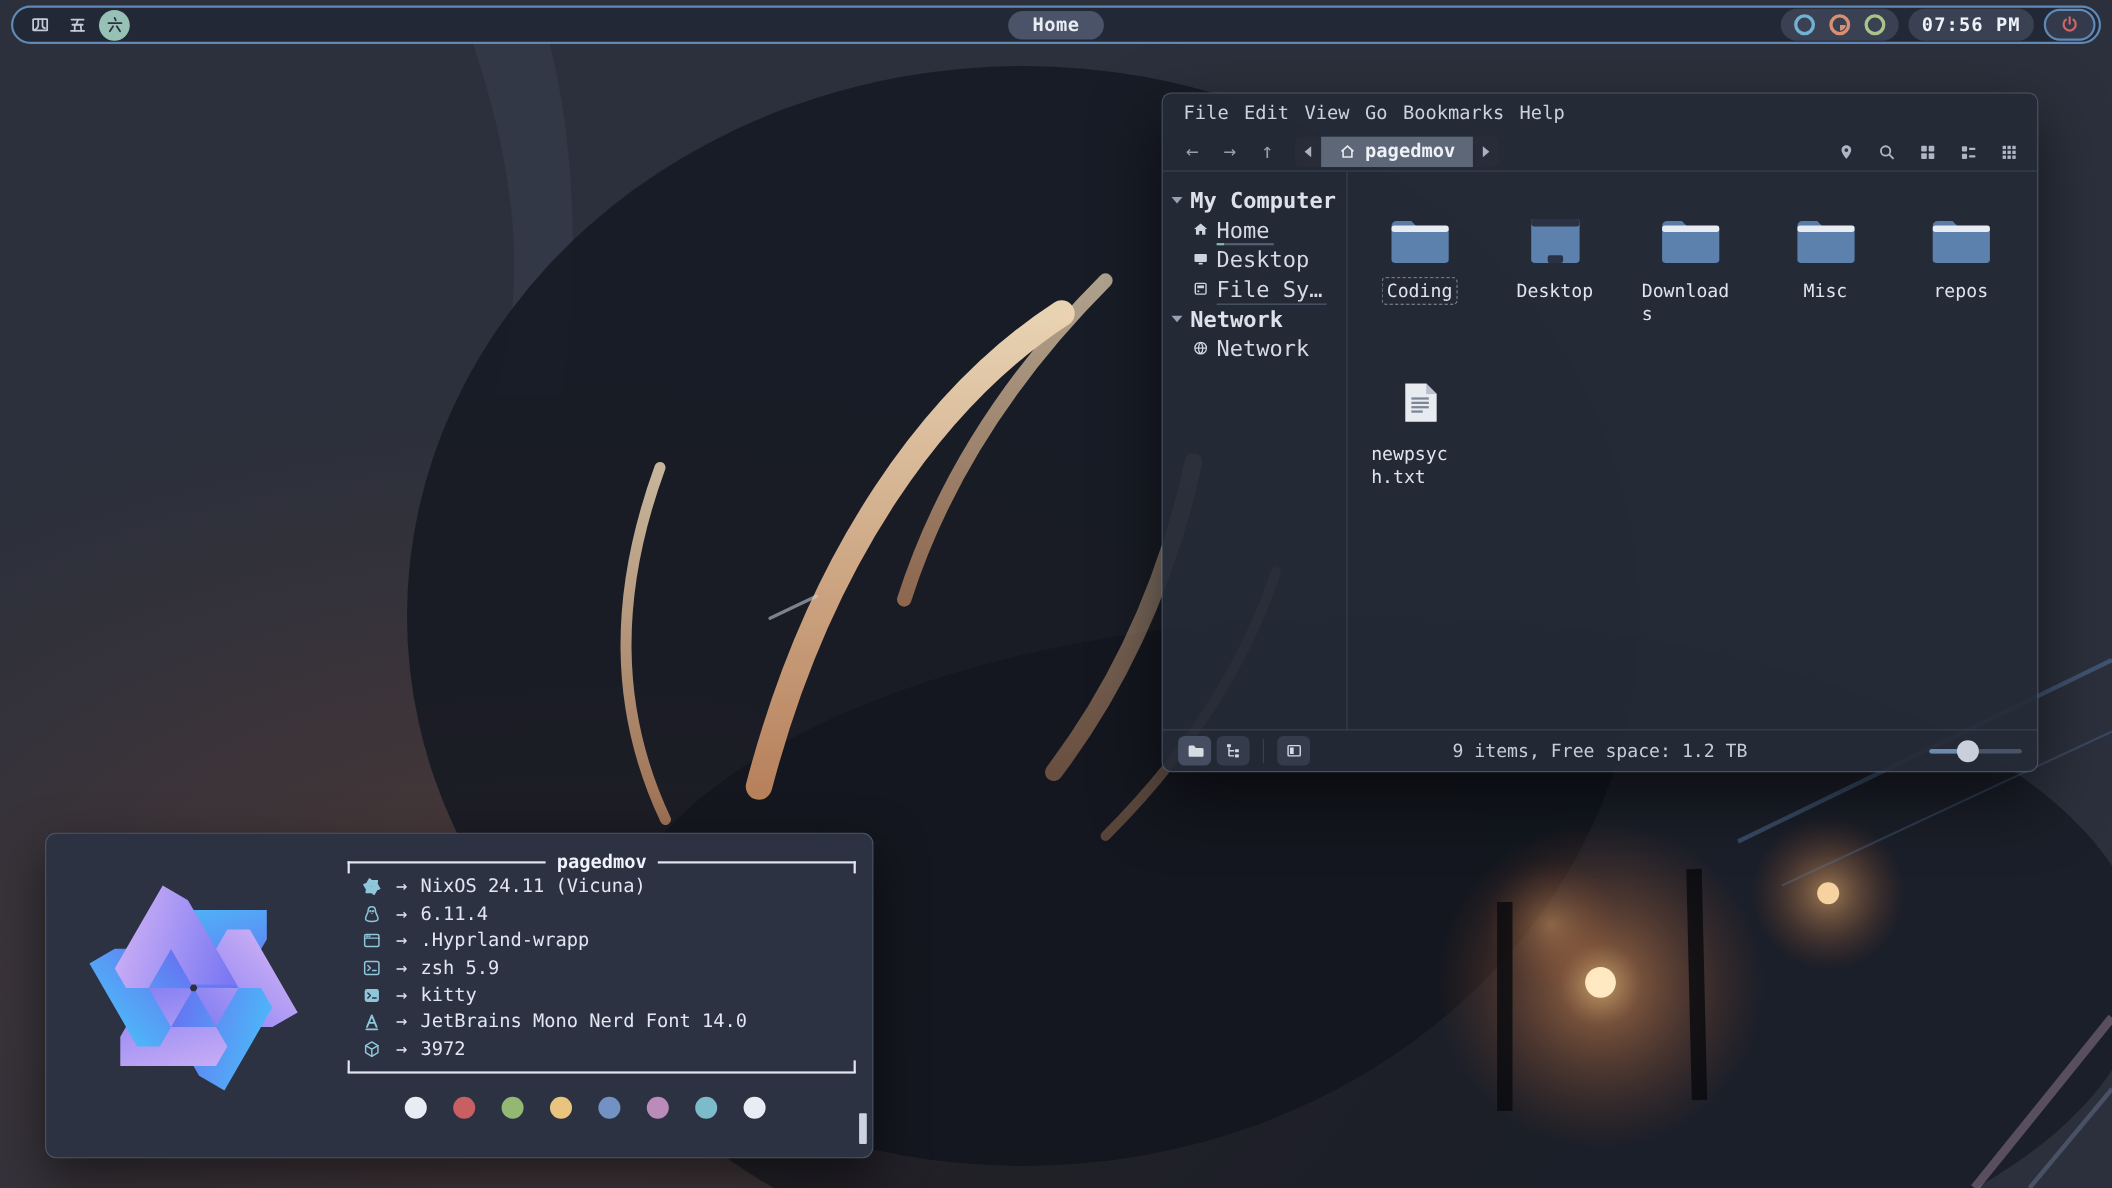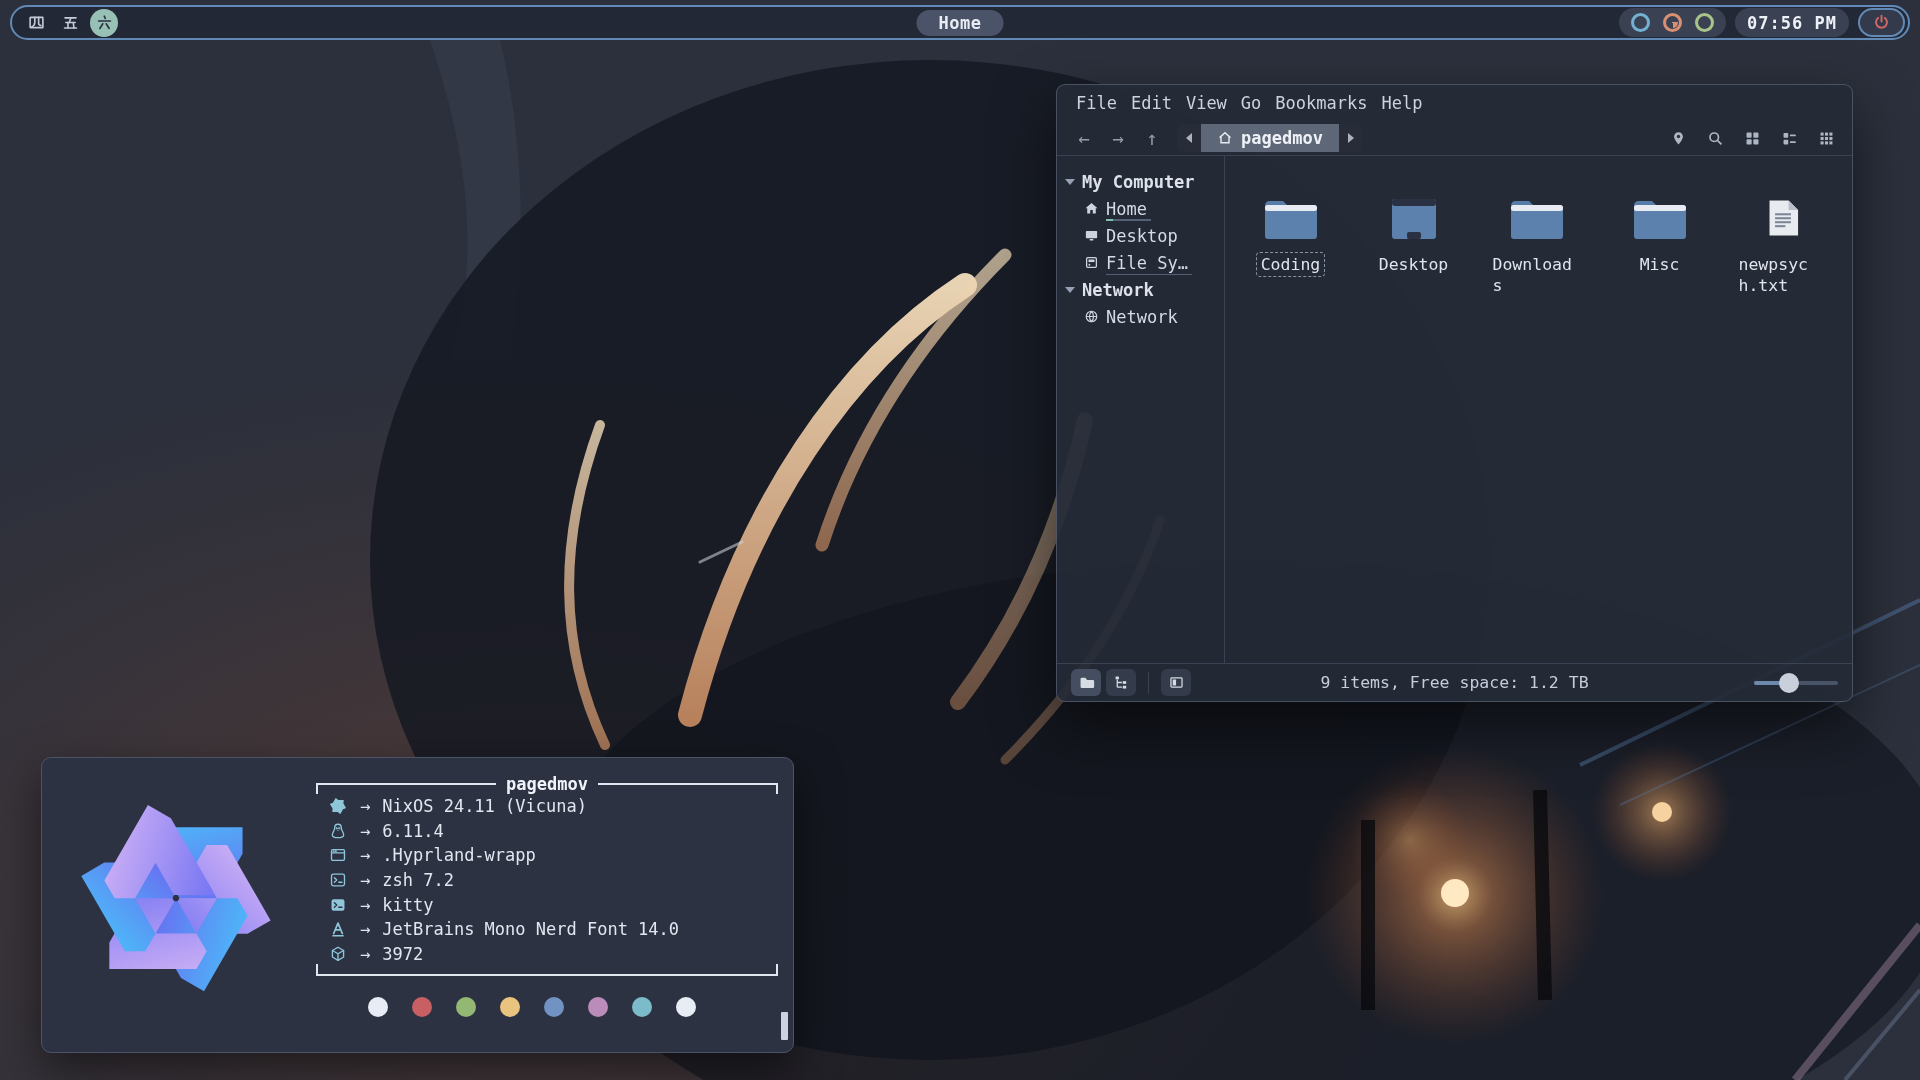--- a/index.html
+++ b/index.html
@@ -51,21 +51,21 @@
            border-right:6px solid #aab2c2; }
   .tri-r { width:0; height:0; border-top:5px solid transparent; border-bottom:5px solid transparent;
            border-left:6px solid #aab2c2; }
   .crumb-seg { background:#5e6778; height:100%; display:flex; align-items:center; gap:8px;
                padding:0 16px; color:#eef1f6; font-size:17px; font-weight:bold; }
   .crumb-seg svg { width:16px; height:16px; stroke:#e6e9f0; stroke-width:1.8; fill:none; }
   .tool-right { margin-left:auto; display:flex; align-items:center; gap:13px; padding-right:4px; }
   .tool-ico { width:24px; height:24px; display:flex; align-items:center; justify-content:center; }
   .tool-ico svg { width:17px; height:17px; fill:#aeb6c4; stroke:#aeb6c4; }
   .fm-body { flex:1; display:flex; min-height:0; }
-  .fm-sidebar { width:167px; padding-top:12px; font-size:17px; color:#d5dae6; }
+  .fm-sidebar { width:167px; padding-top:12px; font-size:20px; color:#d5dae6; }
   .sb-header { display:flex; align-items:center; gap:7px; height:27px; padding-left:8px;
                font-weight:bold; color:#dde1ea; }
   .sb-tri { width:0; height:0; border-left:5px solid transparent; border-right:5px solid transparent;
             border-top:6px solid #97a1b4; }
   .sb-item { display:flex; align-items:center; gap:7px; height:27px; padding-left:27px; }
   .sb-item svg { width:15px; height:15px; fill:#cdd3df; stroke:#cdd3df; flex:0 0 auto; }
   .sb-label { position:relative; }
   .sb-label.u-accent::after { content:""; position:absolute; left:0; right:-4px; bottom:-2px;
       height:2px; background:linear-gradient(90deg,#7fc0b2 0 7px,#555f75 7px); }
   .sb-label.u-plain::after { content:""; position:absolute; left:0; right:-4px; bottom:-2px;
@@ -378,20 +378,28 @@
       <div class="tile">
         <svg class="big" viewBox="0 0 58 48">
           <path d="M3 12 q0-5 5-5 h13 l6 6 h-24 z" fill="#587ca8"></path>
           <rect x="3" y="13" width="52" height="32" rx="3" fill="#5d81ad"></rect>
           <rect x="3" y="11" width="52" height="6" rx="2.5" fill="#e8ebf1"></rect>
         </svg>
         <span class="tlabel">Misc</span>
       </div>
 
 
+      <div class="tile">
+        <svg class="big" viewBox="0 0 58 48">
+          <path d="M3 12 q0-5 5-5 h13 l6 6 h-24 z" fill="#587ca8"></path>
+          <rect x="3" y="13" width="52" height="32" rx="3" fill="#5d81ad"></rect>
+          <rect x="3" y="11" width="52" height="6" rx="2.5" fill="#e8ebf1"></rect>
+        </svg>
+        <span class="tlabel">repos</span>
+      </div>
 
       <div class="tile">
         <svg class="big" viewBox="0 0 58 48" style="width:46px;height:48px">
           <path d="M12 2 h24 l12 12 v32 h-36 z" fill="#e8ebf0"></path>
           <path d="M36 2 l12 12 h-12 z" fill="#b9c0cc"></path>
           <rect x="19" y="18" width="20" height="2.6" fill="#7d8696"></rect>
           <rect x="19" y="23" width="20" height="2.6" fill="#7d8696"></rect>
           <rect x="19" y="28" width="20" height="2.6" fill="#7d8696"></rect>
           <rect x="19" y="33" width="13" height="2.6" fill="#7d8696"></rect>
         </svg>
@@ -491,21 +499,21 @@
       </div>
       <div class="frow">
         <span class="fico">
             <svg viewBox="0 0 20 20">
           <rect x="2.8" y="3.5" width="14.4" height="13" rx="2"></rect>
           <path d="M6 7.5 l2.6 2.5 L6 12.5"></path>
               <path d="M10.8 12.5 h3.6"></path>
         </svg>
           </span>
         <span class="farrow">→</span>
-        <span>zsh 7.2</span>
+        <span>zsh 5.9</span>
       </div>
       <div class="frow">
         <span class="fico">
             <svg viewBox="0 0 20 20" style="stroke:#2c3242">
           <rect x="2.8" y="3.5" width="14.4" height="13" rx="2.5" fill="#8fc6da" stroke="none"></rect>
           <path d="M6 7.5 l2.6 2.5 L6 12.5"></path>
               <path d="M10.8 12.5 h3.6"></path>
         </svg>
           </span>
         <span class="farrow">→</span>

